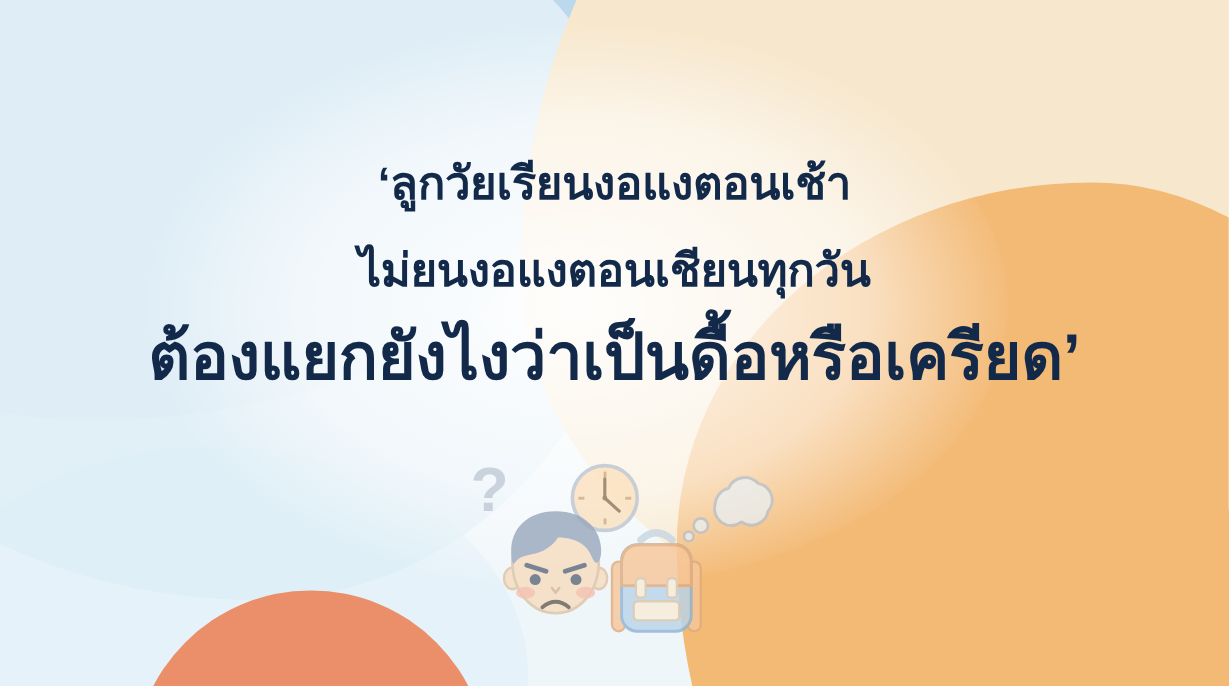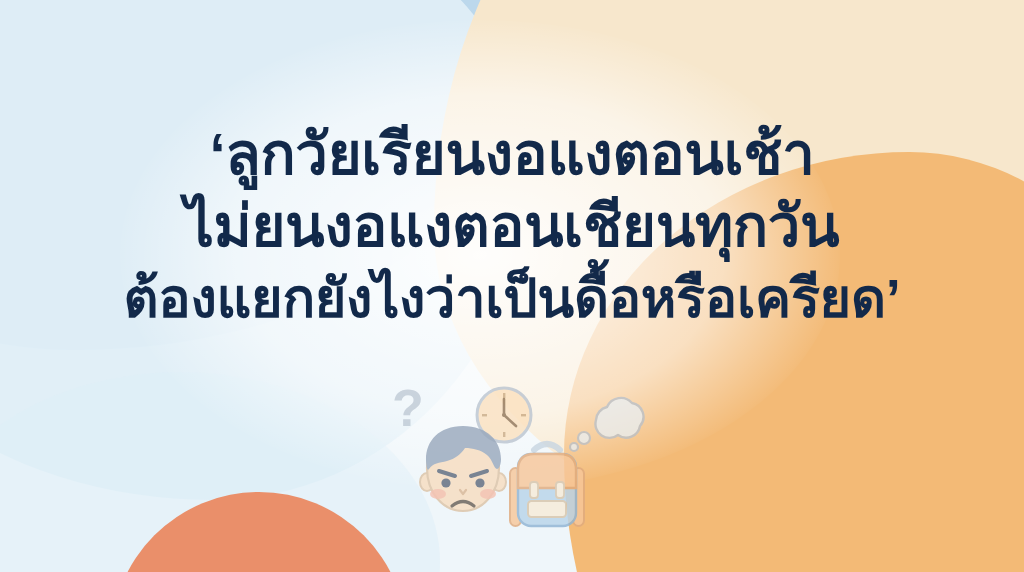--- a/index.html
+++ b/index.html
@@ -101,21 +101,21 @@
     position: absolute;
     left: 0;
     right: 0;
     top: 118px;
     text-align: center;
     color: #12294a;
     z-index: 5;
   }
   .headline-line {
     display: block;
-    font-size: 58px;
+    font-size: 38px;
     line-height: 72px;
     font-weight: 700;
     letter-spacing: -0.3px;
     white-space: nowrap;
     color: #12294a;
   }
   #headline-line-3 { font-size: 54px; }
 
   
   #illustration {

